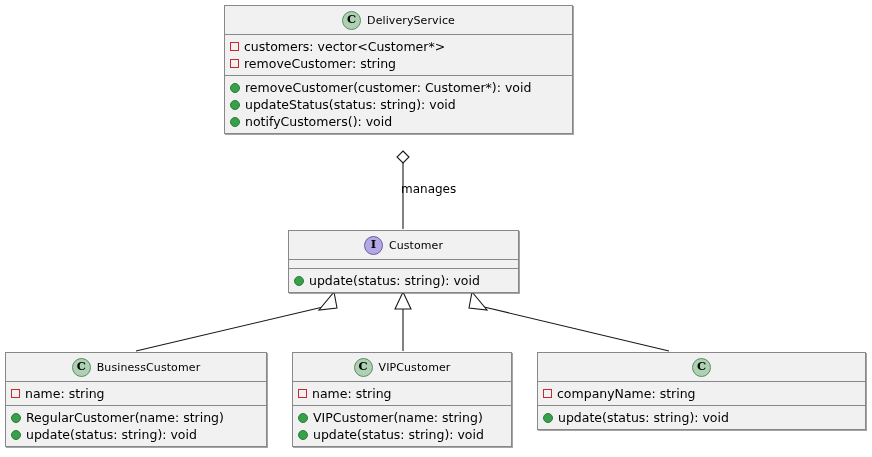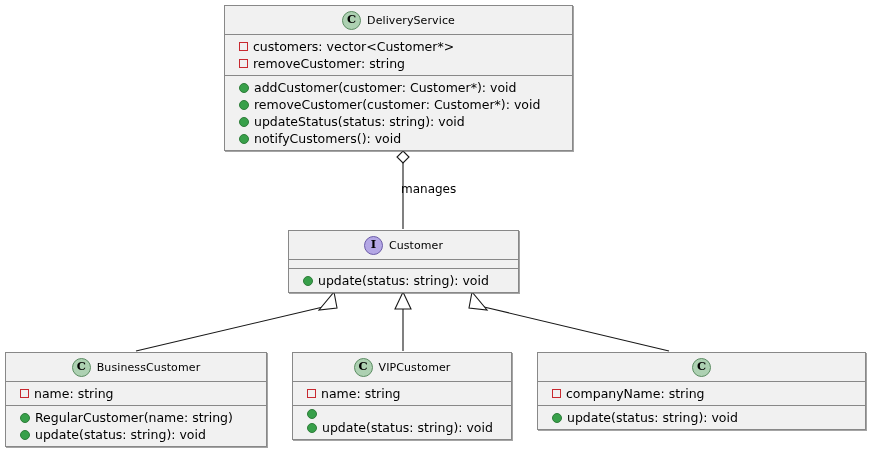--- a/index.html
+++ b/index.html
@@ -16,21 +16,21 @@
 
   .uml-box {
     position:absolute;
     box-sizing:border-box;
     border:1px solid #888888;
     background:#F1F1F1;
     box-shadow:1px 1px 0 rgba(90,90,90,0.55);
   }
   .compartment {
     box-sizing:border-box;
-    padding:3px 5px 3px 14px;
+    padding:3px 5px 3px 5px;
   }
   .comp-divider { border-top:1px solid #888888; }
 
   .title-bar {
     box-sizing:border-box;
     display:flex;
     align-items:center;
     justify-content:center;
     gap:6px;
     height:28px;
@@ -145,24 +145,20 @@
       </div>
       <div class="member">
         <span class="marker marker-private"></span>
         <span>removeCustomer: string</span>
       </div>
     </div>
 
     <div class="compartment comp-divider">
       <div class="member">
         <span class="marker marker-public"></span>
-        <span>addCustomer(customer: Customer*): void</span>
-      </div>
-      <div class="member">
-        <span class="marker marker-public"></span>
         <span>removeCustomer(customer: Customer*): void</span>
       </div>
       <div class="member">
         <span class="marker marker-public"></span>
         <span>updateStatus(status: string): void</span>
       </div>
       <div class="member">
         <span class="marker marker-public"></span>
         <span>notifyCustomers(): void</span>
       </div>
@@ -222,20 +218,21 @@
     <div class="compartment comp-divider">
       <div class="member">
         <span class="marker marker-private"></span>
         <span>name: string</span>
       </div>
     </div>
 
     <div class="compartment comp-divider">
       <div class="member">
         <span class="marker marker-public"></span>
+        <span>VIPCustomer(name: string)</span>
       </div>
       <div class="member">
         <span class="marker marker-public"></span>
         <span>update(status: string): void</span>
       </div>
     </div>
   </div>
 
   <div class="uml-box" style="left:537px; top:352px; width:329px;">
 

